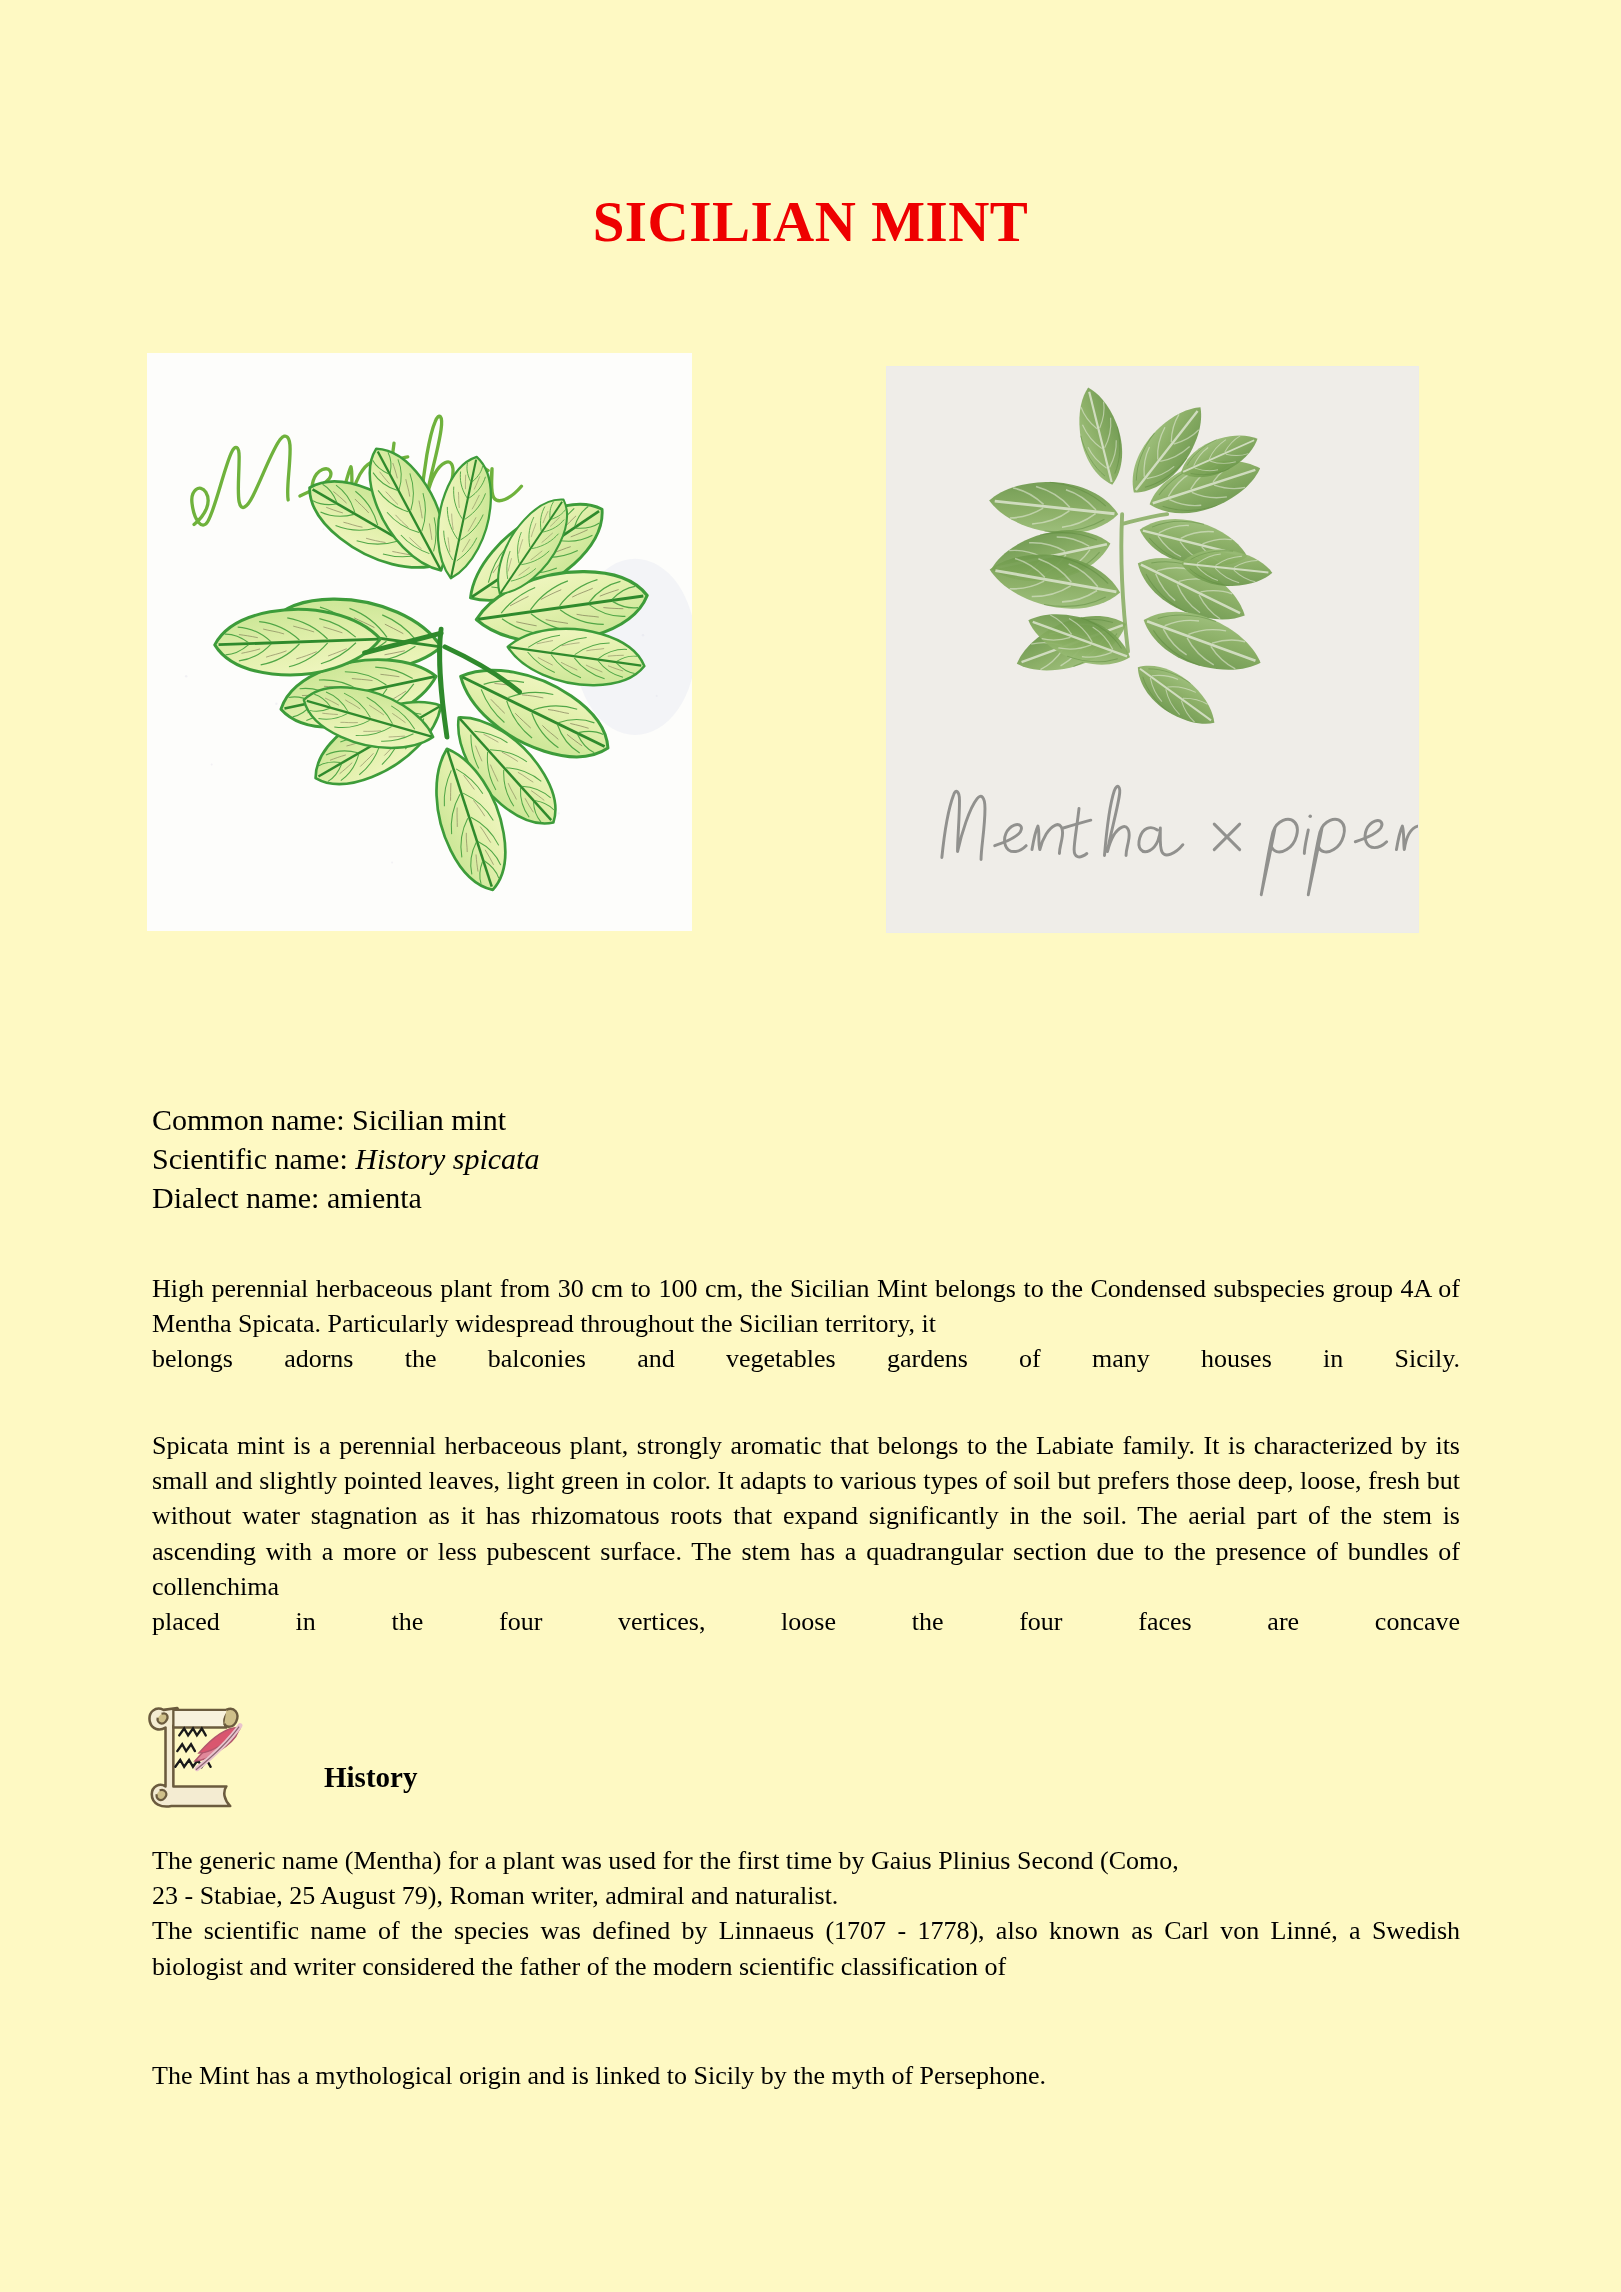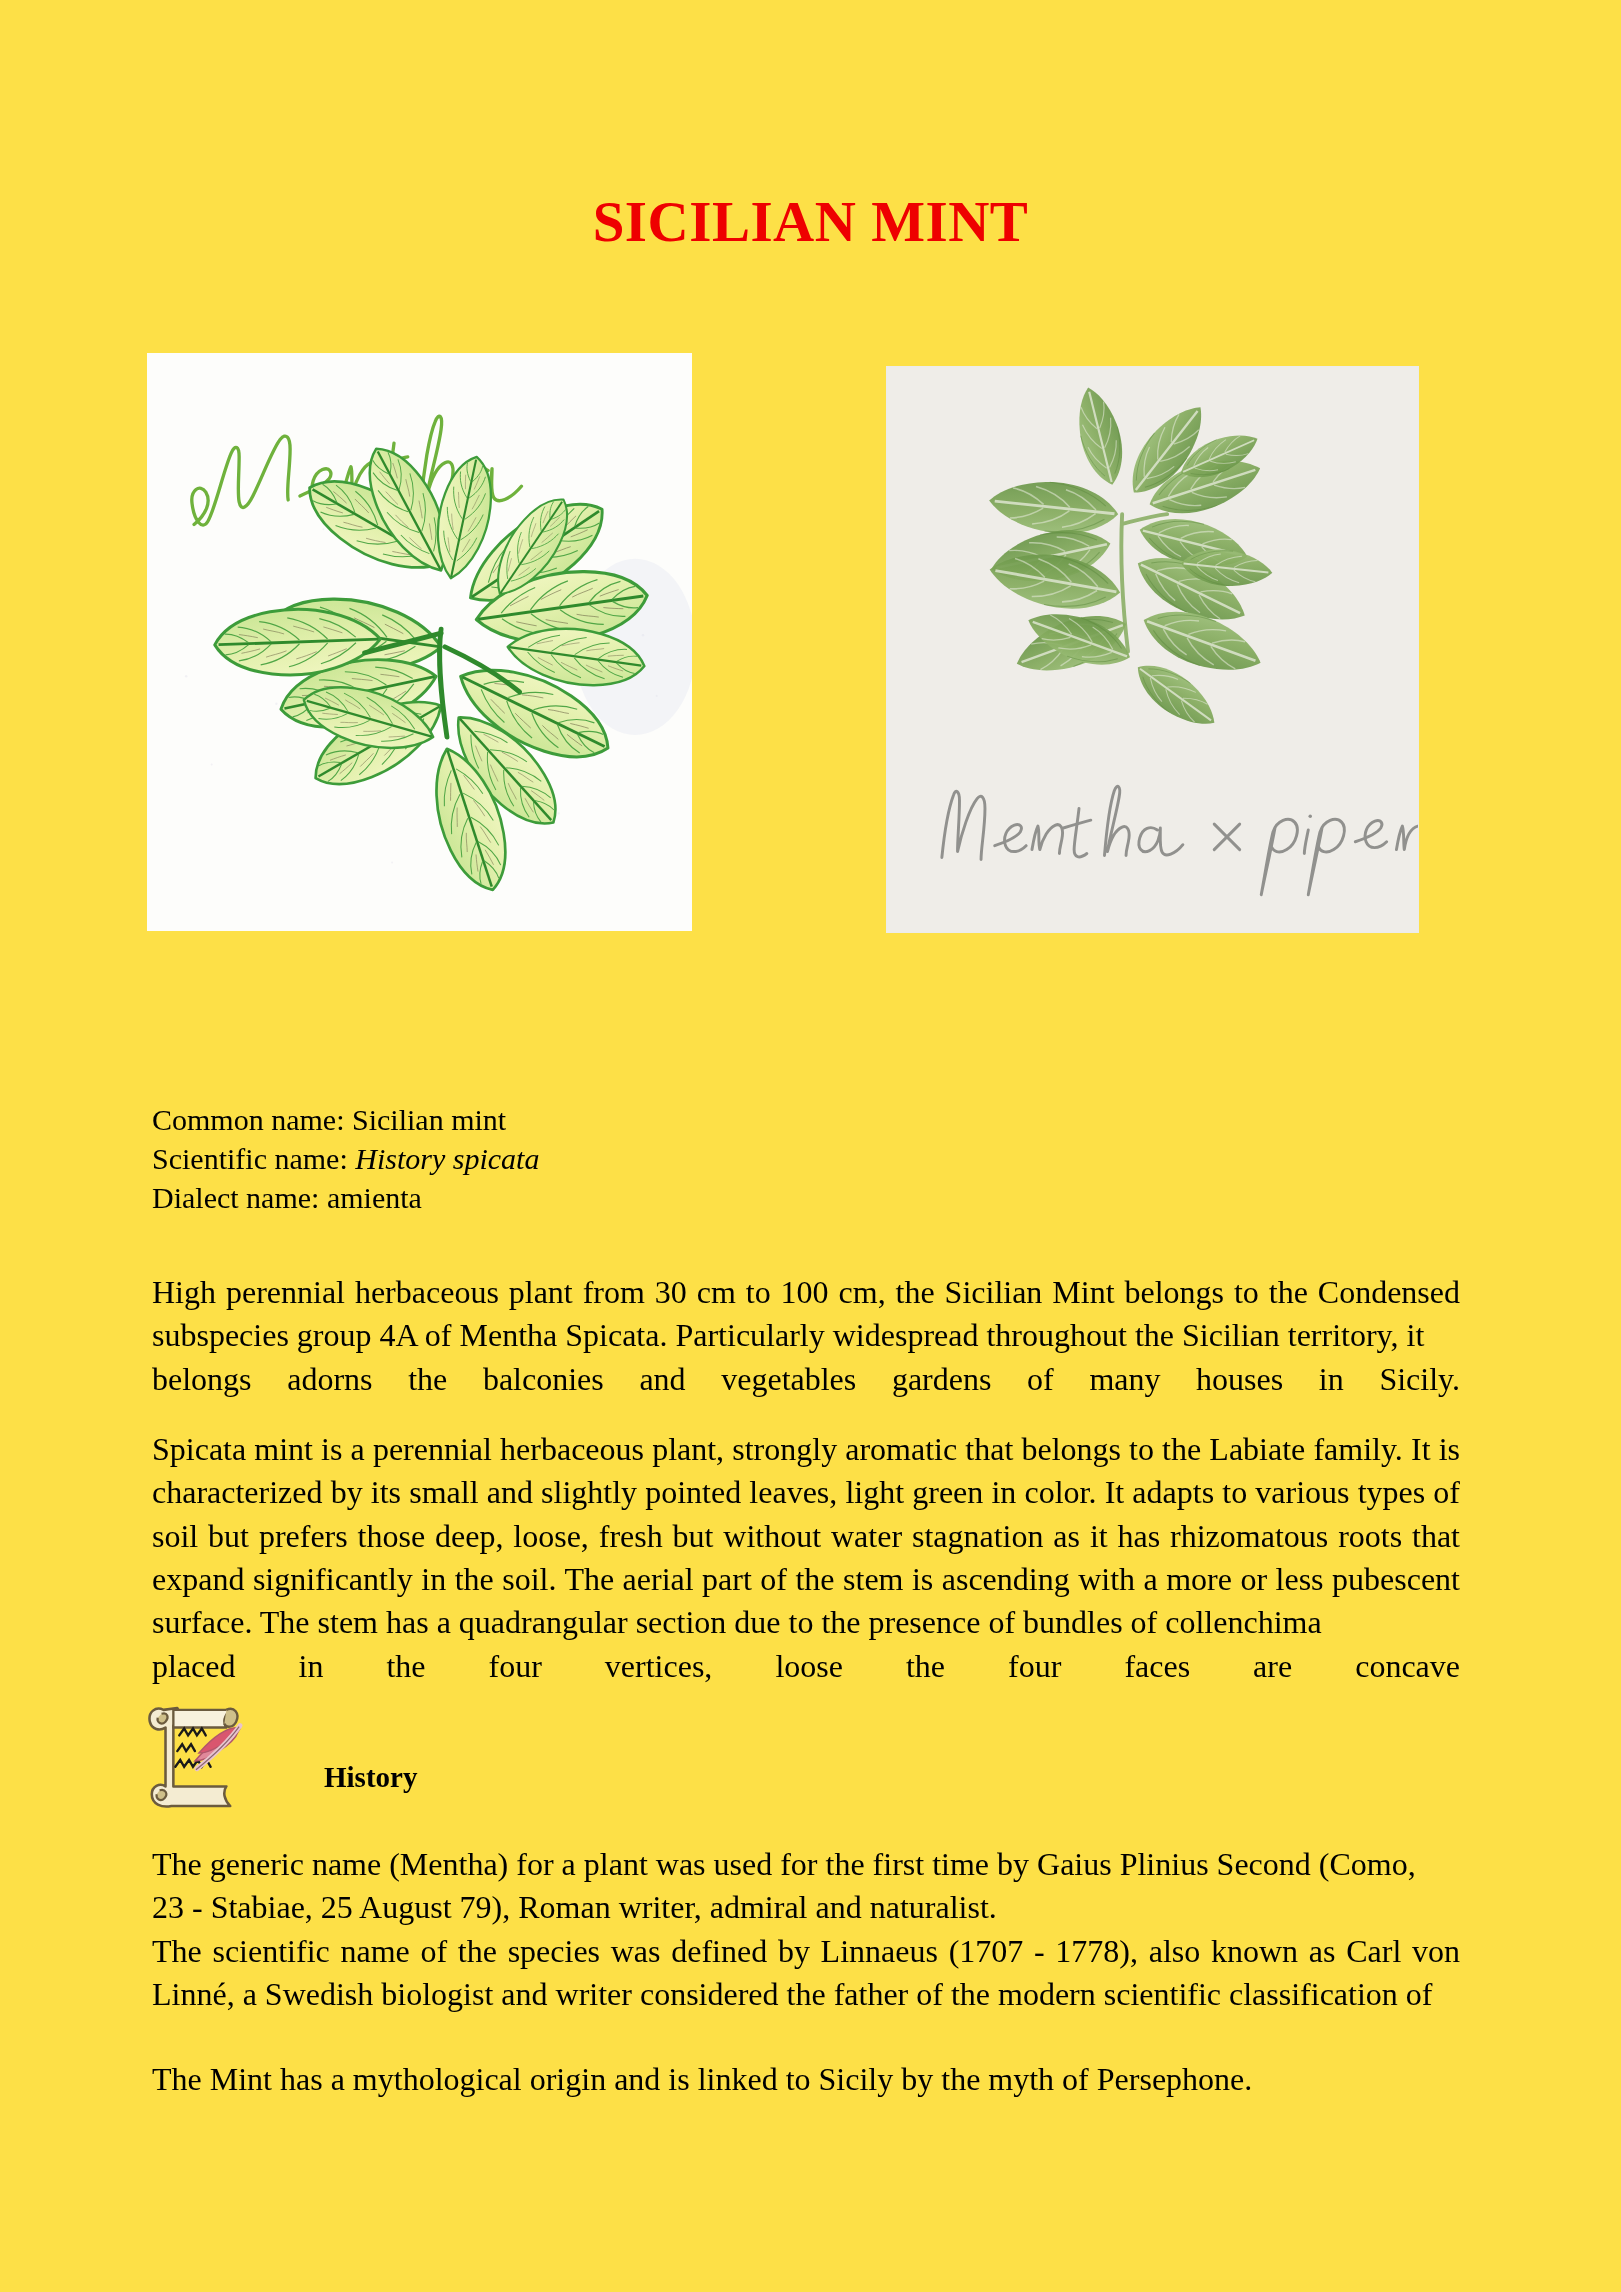--- a/index.html
+++ b/index.html
@@ -12,21 +12,21 @@
     height: 2293px;
     position: relative;
     font-family: "Liberation Serif", "DejaVu Serif", serif;
     color: #000000;
     overflow: hidden;
   }
 
   .page {
     position: absolute;
     inset: 0;
-    background: #fde047;
+    background: #fef9c3;
   }
 
   
   .doc-title {
     position: absolute;
     top: 192px;
     left: 0;
     width: 1621px;
     text-align: center;
     font-size: 57px;
@@ -76,21 +76,21 @@
     font-size: 30px;
     line-height: 1.30;
   }
   .name-block .sci { font-style: italic; }
 
   
   .body-text {
     position: absolute;
     left: 152px;
     width: 1308px;
-    font-size: 32px;
+    font-size: 26px;
     line-height: 1.355;
     text-align: justify;
   }
   .p1 { top: 1271px; }
   .p2 { top: 1428px; }
   .p-hist1 { top: 1843px; }
   .p-hist2 { top: 2058px; }
 
   .lastline-spread {
     display: block;

